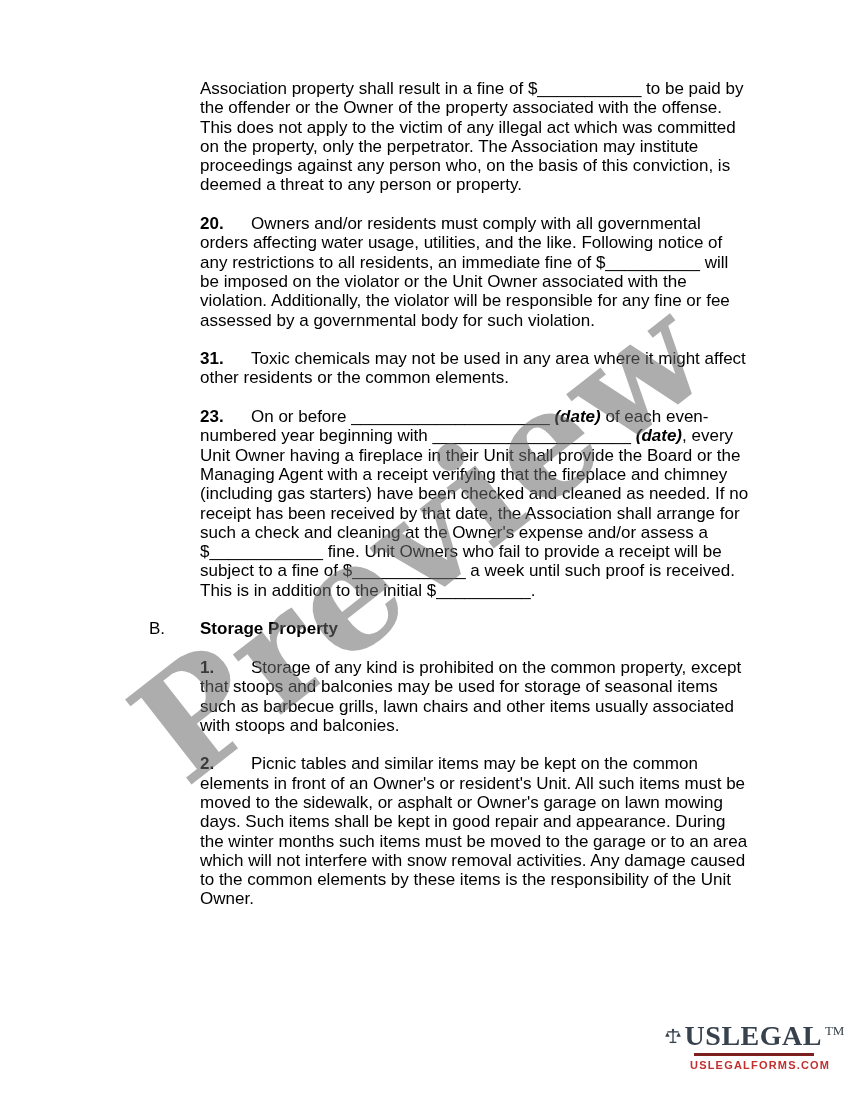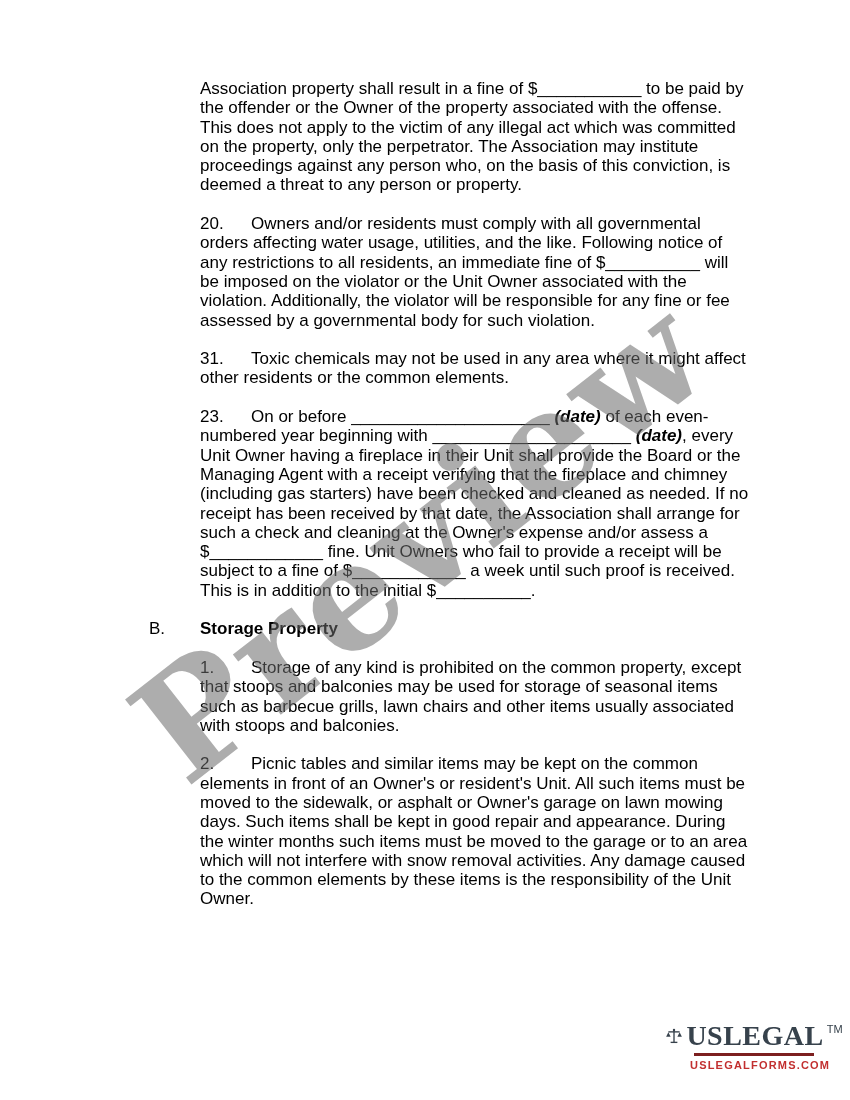--- a/index.html
+++ b/index.html
@@ -15,21 +15,21 @@
 
   .content {
     position: absolute;
     left: 200px;
     top: 79px;
     width: 549px;
     font-size: 17px;
     line-height: 19.3px;
   }
   .para { margin: 0 0 19.3px 0; text-align: left; }
-  .num { display: inline-block; width: 51px; }
+  .num { display: inline-block; width: 51px; font-weight: bold; }
   .date { font-weight: bold; font-style: italic; }
 
   .sec-head { margin: 0 0 19.3px -51px; }
   .sec-label { display: inline-block; width: 51px; }
   .sec-title { font-weight: bold; }
 
   .watermark {
     position: absolute;
     left: 420px;
     top: 540px;
@@ -60,24 +60,25 @@
   }
   .logo-scale { display: inline-flex; align-items: center; }
   .logo-text {
     font-family: "Liberation Serif", serif;
     font-weight: bold;
     font-size: 28px;
     letter-spacing: 0.5px;
     color: #37424c;
   }
   .logo-tm {
-    font-size: 11px;
+    font-size: 13px;
     color: #37424c;
     align-self: flex-start;
     margin-top: 3px;
+    font-family: Liberation Serif, serif;
   }
   .logo-divider {
     height: 3px;
     background: #7c1f1f;
     margin: 1px 4px 3px 4px;
   }
   .logo-url {
     font-size: 11px;
     font-weight: bold;
     letter-spacing: 1.2px;

